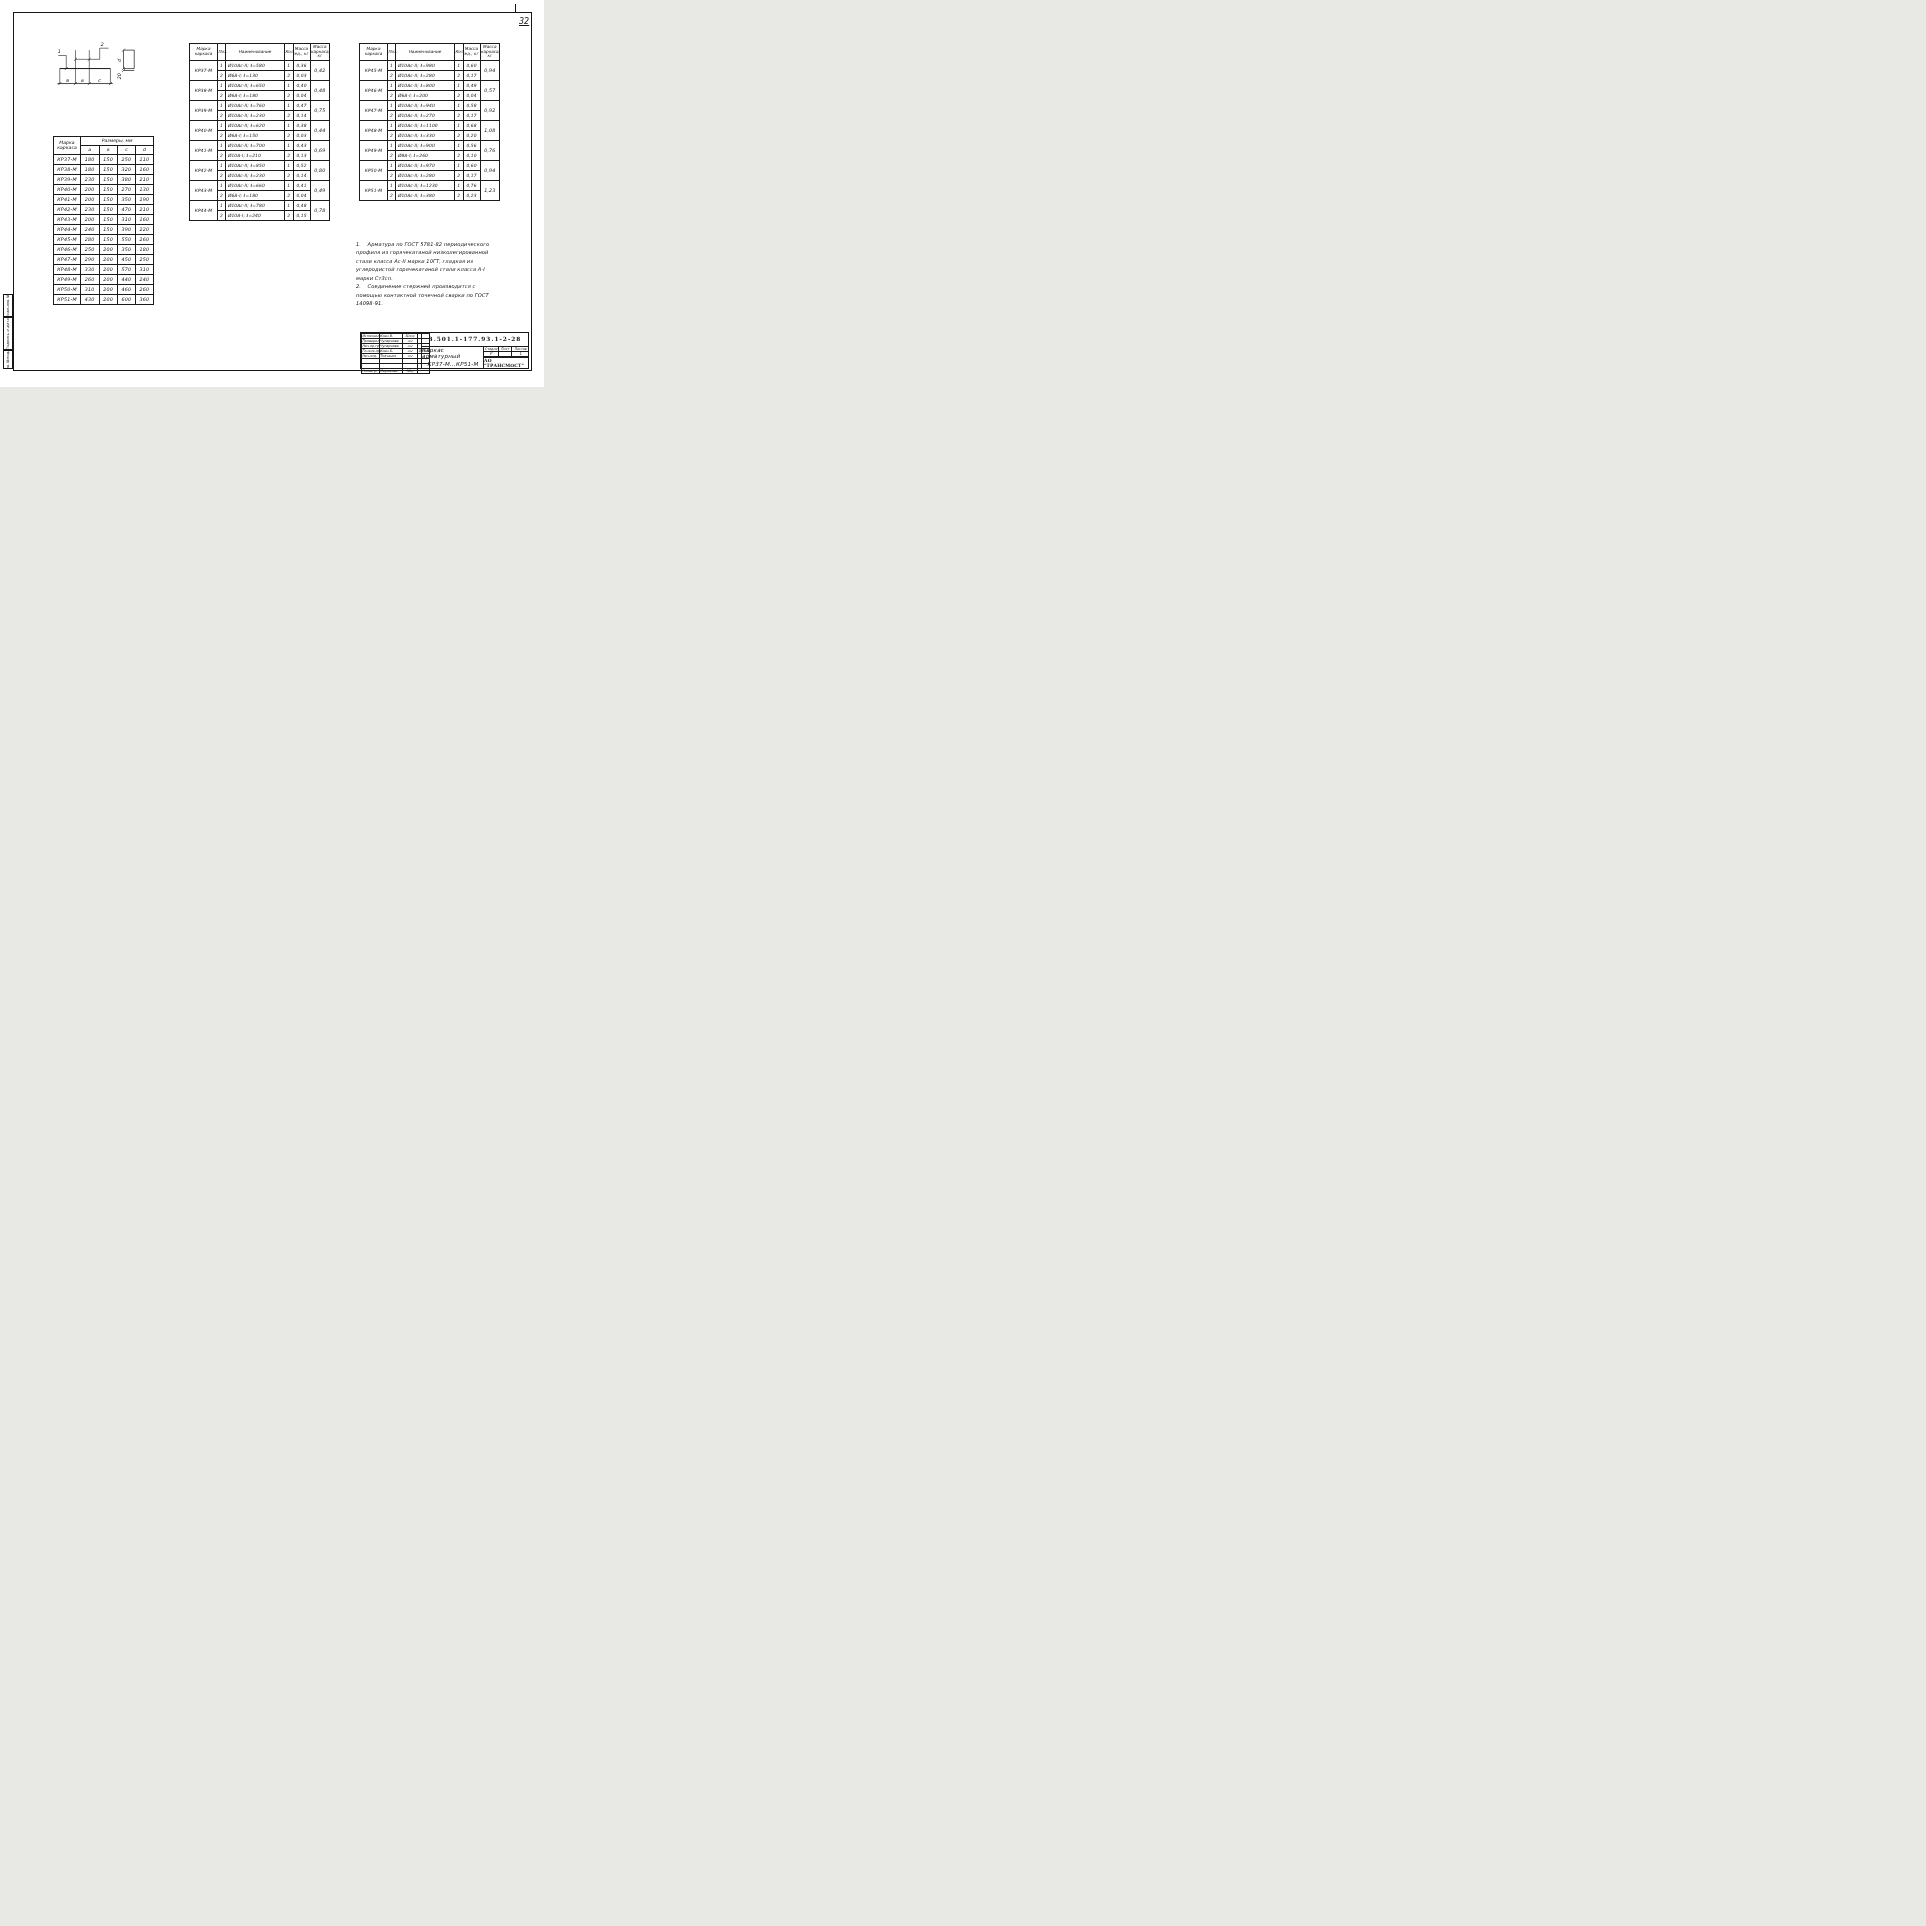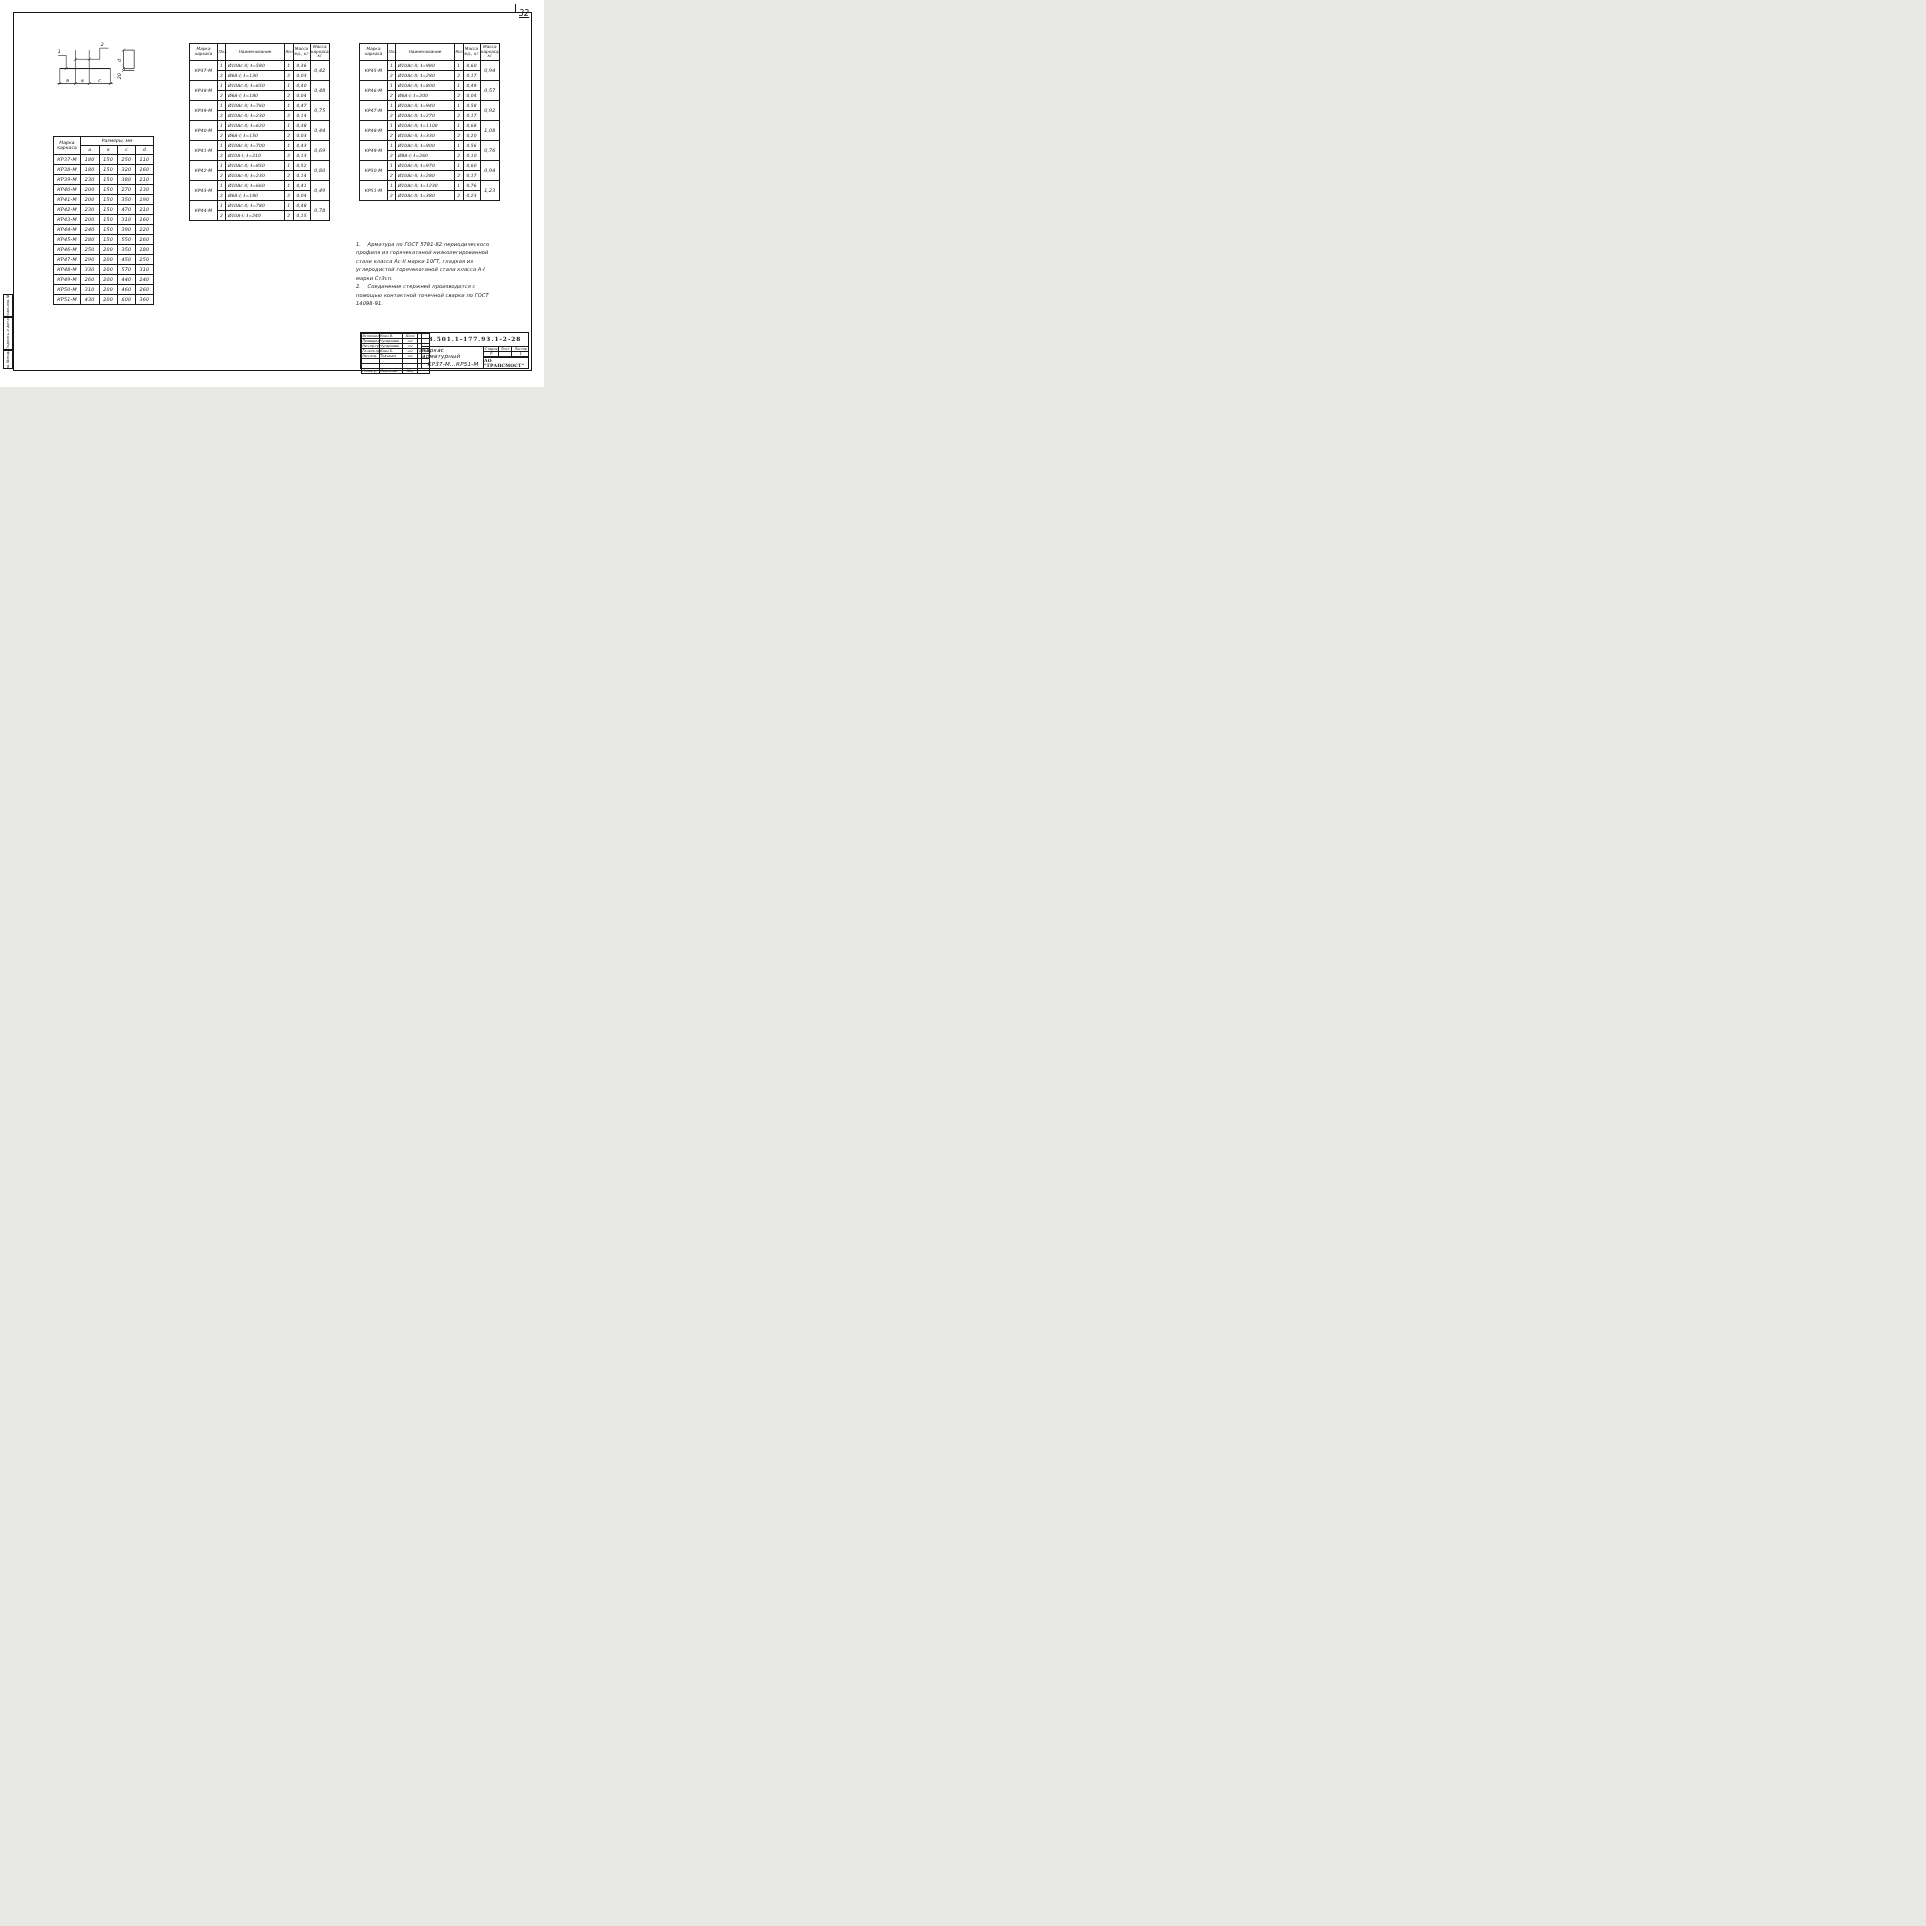--- a/index.html
+++ b/index.html
@@ -1,19 +1,19 @@
 <!DOCTYPE html>
 <html style="font-size:6.2px"><head>
 <meta charset="utf-8">
 <style>
   html,body{margin:0;padding:0;background:#e8e8e4;}
   .page{position:relative;width:544px;height:387px;background:#ffffff;overflow:hidden;
         font-family:"DejaVu Sans",sans-serif;color:#141414;}
   .frame{position:absolute;left:13px;top:12px;width:517px;height:357px;border:0.9px solid #161616;}
-  .sheet-num{position:absolute;left:519px;top:9px;width:19px;font:italic 8px "DejaVu Sans",sans-serif;color:#161616;text-decoration:underline;}
+  .sheet-num{position:absolute;left:519px;top:17px;width:19px;font:italic 8px "DejaVu Sans",sans-serif;color:#161616;text-decoration:underline;}
   .corner-tick{position:absolute;left:515px;top:3.5px;width:0.8px;height:8.5px;background:#161616;}
 
   
   .stamp{position:absolute;left:3.1px;width:10px;border:0.8px solid #161616;box-sizing:border-box;
          display:flex;align-items:center;justify-content:center;overflow:hidden;background:#fff;}
   .stamp .vtext{transform:rotate(-90deg);white-space:nowrap;font:italic 3.5px "DejaVu Sans",sans-serif;letter-spacing:0.2px;}
 
   
   .tbl{position:absolute;border-collapse:collapse;table-layout:fixed;background:#fff;
        font-style:italic;color:#141414;}

